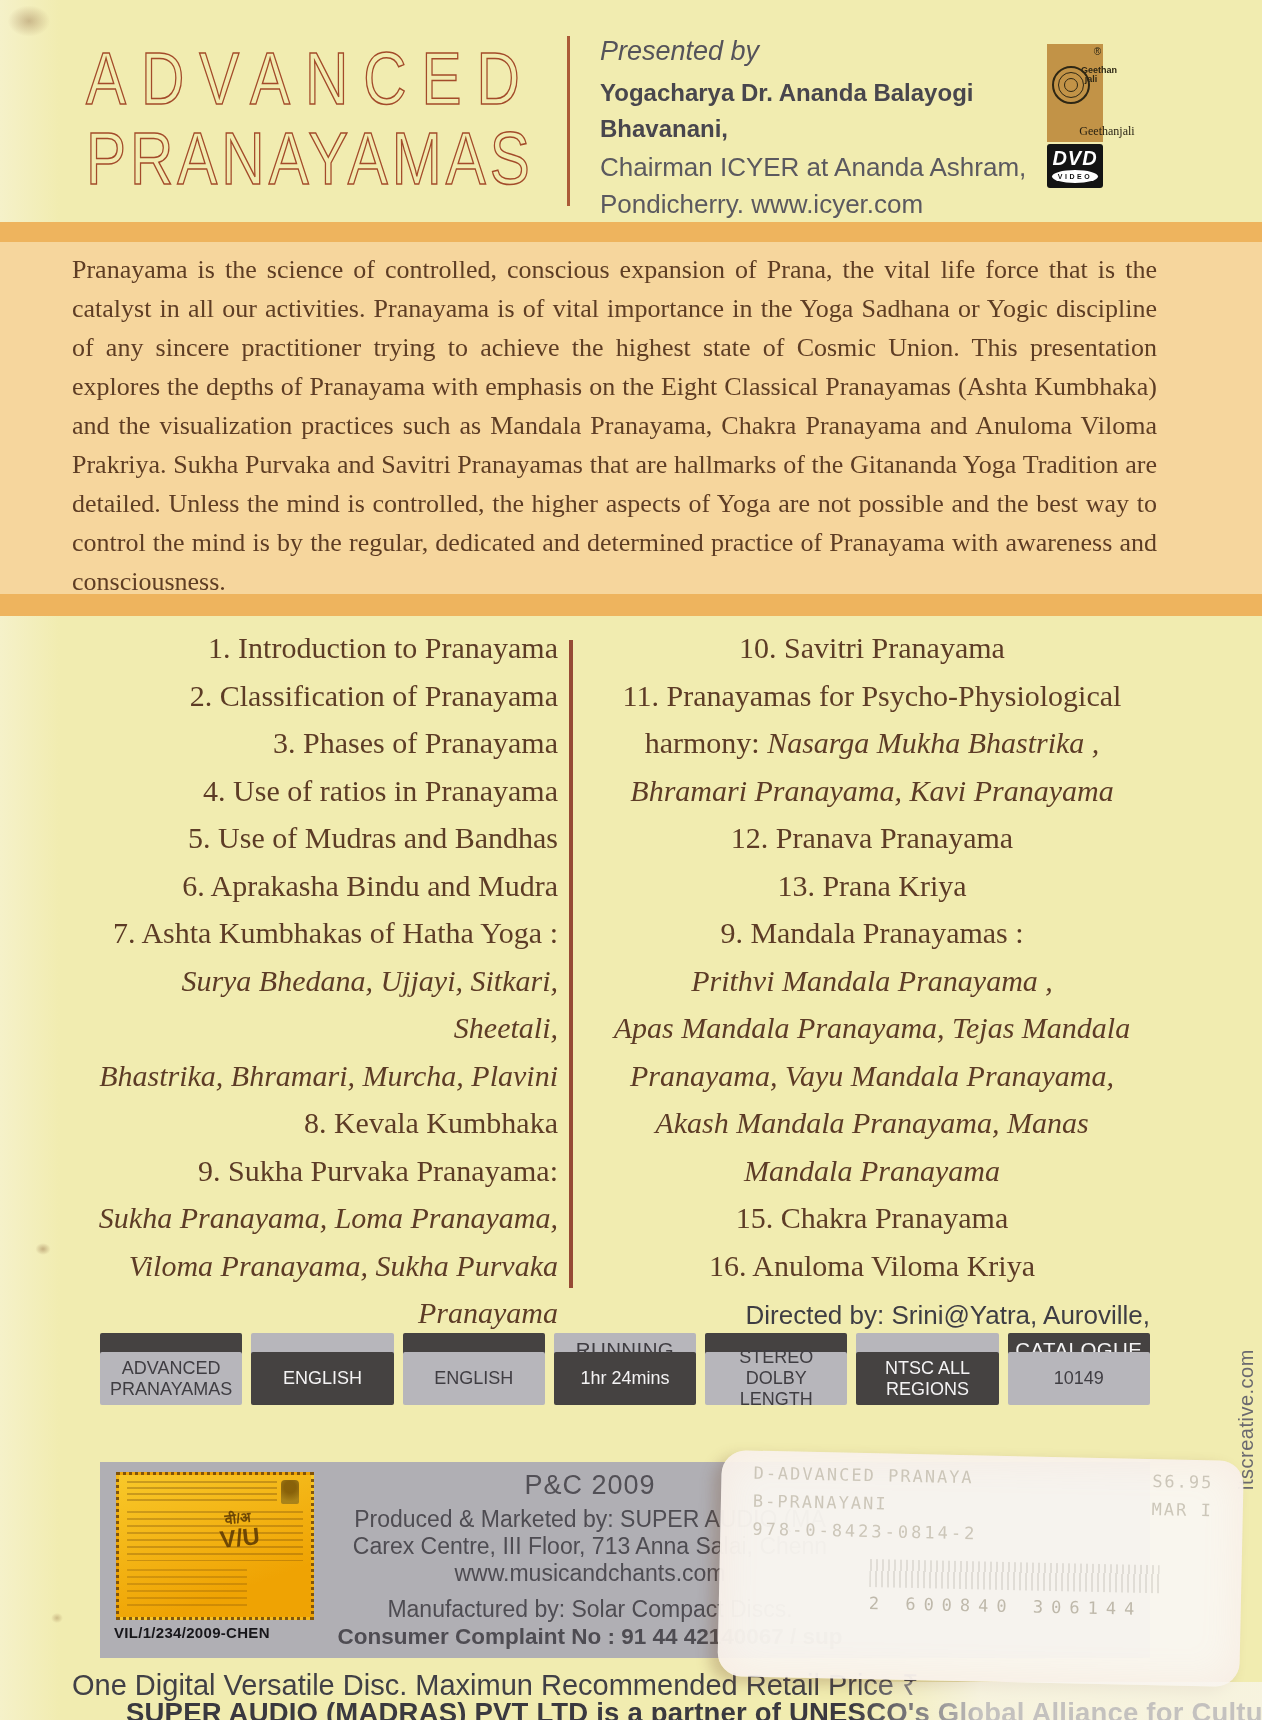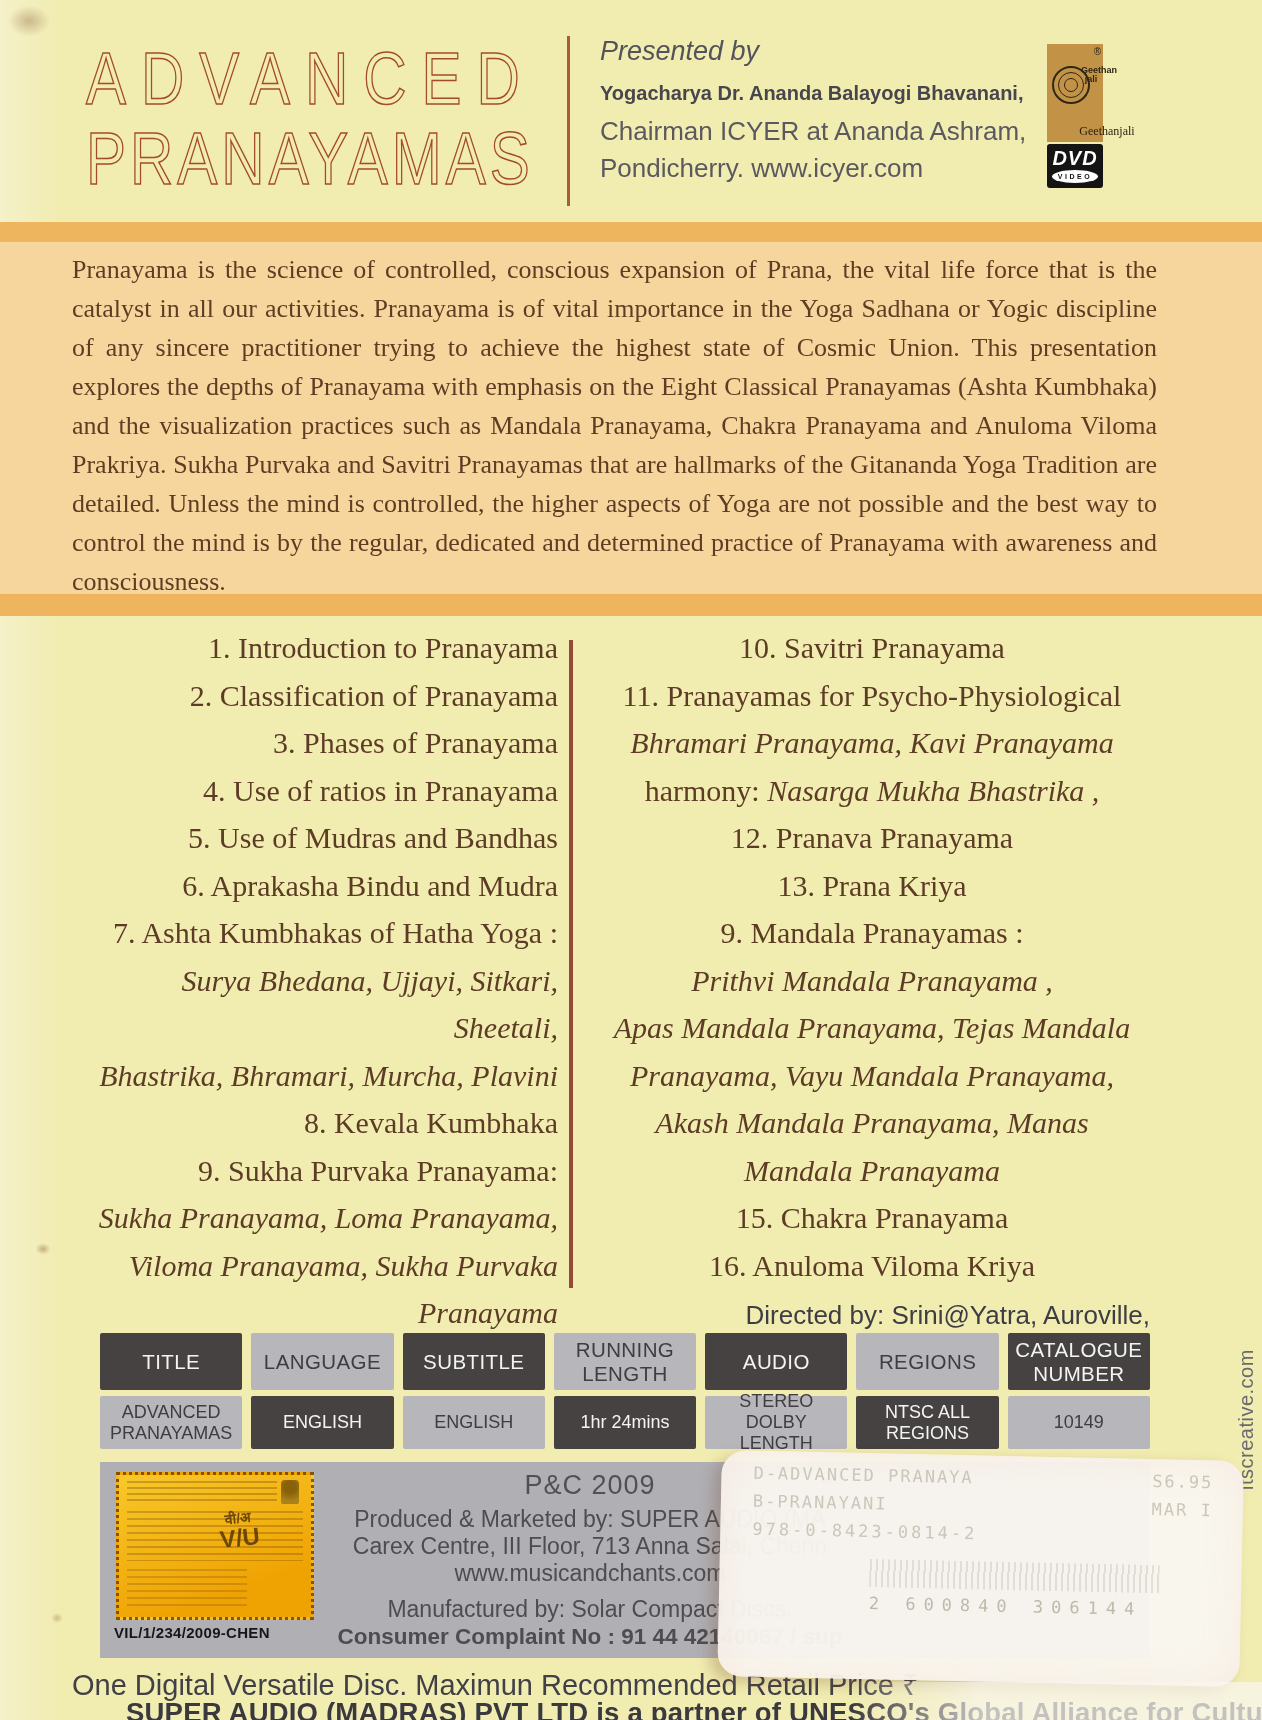--- a/index.html
+++ b/index.html
@@ -16,21 +16,21 @@
 
   
   .title{left:86px;top:40px;line-height:64px;font-size:60px;font-weight:400;
          color:transparent;-webkit-text-stroke:1.25px #a34b2a;
          transform:scaleY(1.24);transform-origin:top left;white-space:nowrap;}
   .title .t1{letter-spacing:15px;display:block;}
   .title .t2{letter-spacing:4px;display:block;}
   .vdiv1{left:567px;top:36px;width:3px;height:170px;background:#a34b2a;opacity:.9;}
   .presenter{left:600px;top:36px;width:436px;color:#55535a;}
   .presented-by{font-style:italic;font-size:27px;margin-bottom:8px;color:#55535a;}
-  .pname{font-weight:bold;font-size:20px;line-height:36px;color:#48464d;}
+  .pname{font-weight:bold;font-size:24px;line-height:36px;color:#48464d;}
   .prole{font-size:26px;line-height:37px;color:#5b595f;margin-top:2px;}
   .ploc{font-size:26px;line-height:37px;color:#5b595f;}
 
   
   .geet{left:1047px;top:44px;width:56px;height:98px;background:#c29347;}
   .gring{position:absolute;left:5px;top:22px;width:34px;height:34px;border:2px solid #2e2714;border-radius:50%;}
   .gring::before{content:"";position:absolute;inset:4px;border:1.5px solid #2e2714;border-radius:50%;}
   .gring::after{content:"";position:absolute;inset:10px;border:1.5px solid #2e2714;border-radius:50%;}
   .gscript{position:absolute;right:3px;top:24px;width:18px;text-align:center;font-size:9px;line-height:9px;color:#2e2714;font-weight:bold;}
   .greg{position:absolute;right:2px;top:2px;font-size:10px;color:#2e2714;}
@@ -52,21 +52,21 @@
   .col-left{left:70px;top:624px;width:488px;text-align:right;}
   .col-right{left:592px;top:624px;width:560px;text-align:center;}
   .it{font-style:italic;}
   .vdiv2{left:569px;top:640px;width:4px;height:648px;background:#8e3c2a;opacity:.92;}
 
   .directed{left:690px;top:1300px;width:460px;text-align:right;font-size:26px;color:#3e3d43;}
 
   
   .spec{left:100px;width:1050px;display:grid;grid-template-columns:repeat(7,1fr);column-gap:9px;}
   .spec.hrow{top:1333px;}
-  .spec.vrow{top:1396px;}
+  .spec.vrow{top:1352px;}
   .cell{display:flex;align-items:center;justify-content:center;text-align:center;
         border-radius:2px;padding:2px 5px;box-sizing:border-box;}
   .hrow .cell{height:57px;font-size:20.5px;line-height:24px;letter-spacing:.4px;}
   .vrow .cell{height:53px;font-size:18px;line-height:21px;}
   .cell-dark{background:#454241;color:#f4f3f4;}
   .cell-light{background:#b7b6bb;color:#3f3d42;}
 
   
   .panel{left:100px;top:1462px;width:1050px;height:196px;background:#b0afb4;}
   .cert{position:absolute;left:16px;top:10px;width:198px;height:148px;box-sizing:border-box;
@@ -171,22 +171,22 @@
       <div class="tl"><span>9. Sukha Purvaka Pranayama:</span></div>
       <div class="tl"><span class="it">Sukha Pranayama, Loma Pranayama,</span></div>
       <div class="tl"><span class="it">Viloma Pranayama, Sukha Purvaka</span></div>
       <div class="tl"><span class="it">Pranayama</span></div>
     </div>
   <div class="abs vdiv2"></div>
   <div class="abs tracks col-right">
 
   <div class="tl"><span>10. Savitri Pranayama</span></div>
       <div class="tl"><span>11. Pranayamas for Psycho-Physiological</span></div>
+      <div class="tl"><span>harmony: </span><span class="it">Nasarga Mukha Bhastrika ,</span></div>
       <div class="tl"><span class="it">Bhramari Pranayama, Kavi Pranayama</span></div>
-      <div class="tl"><span>harmony: </span><span class="it">Nasarga Mukha Bhastrika ,</span></div>
       <div class="tl"><span>12. Pranava Pranayama</span></div>
       <div class="tl"><span>13. Prana Kriya</span></div>
       <div class="tl"><span>9. Mandala Pranayamas :</span></div>
       <div class="tl"><span class="it">Prithvi Mandala Pranayama ,</span></div>
       <div class="tl"><span class="it">Apas Mandala Pranayama, Tejas Mandala</span></div>
       <div class="tl"><span class="it">Pranayama, Vayu Mandala Pranayama,</span></div>
       <div class="tl"><span class="it">Akash Mandala Pranayama, Manas</span></div>
       <div class="tl"><span class="it">Mandala Pranayama</span></div>
       <div class="tl"><span>15. Chakra Pranayama</span></div>
       <div class="tl"><span>16. Anuloma Viloma Kriya</span></div>

